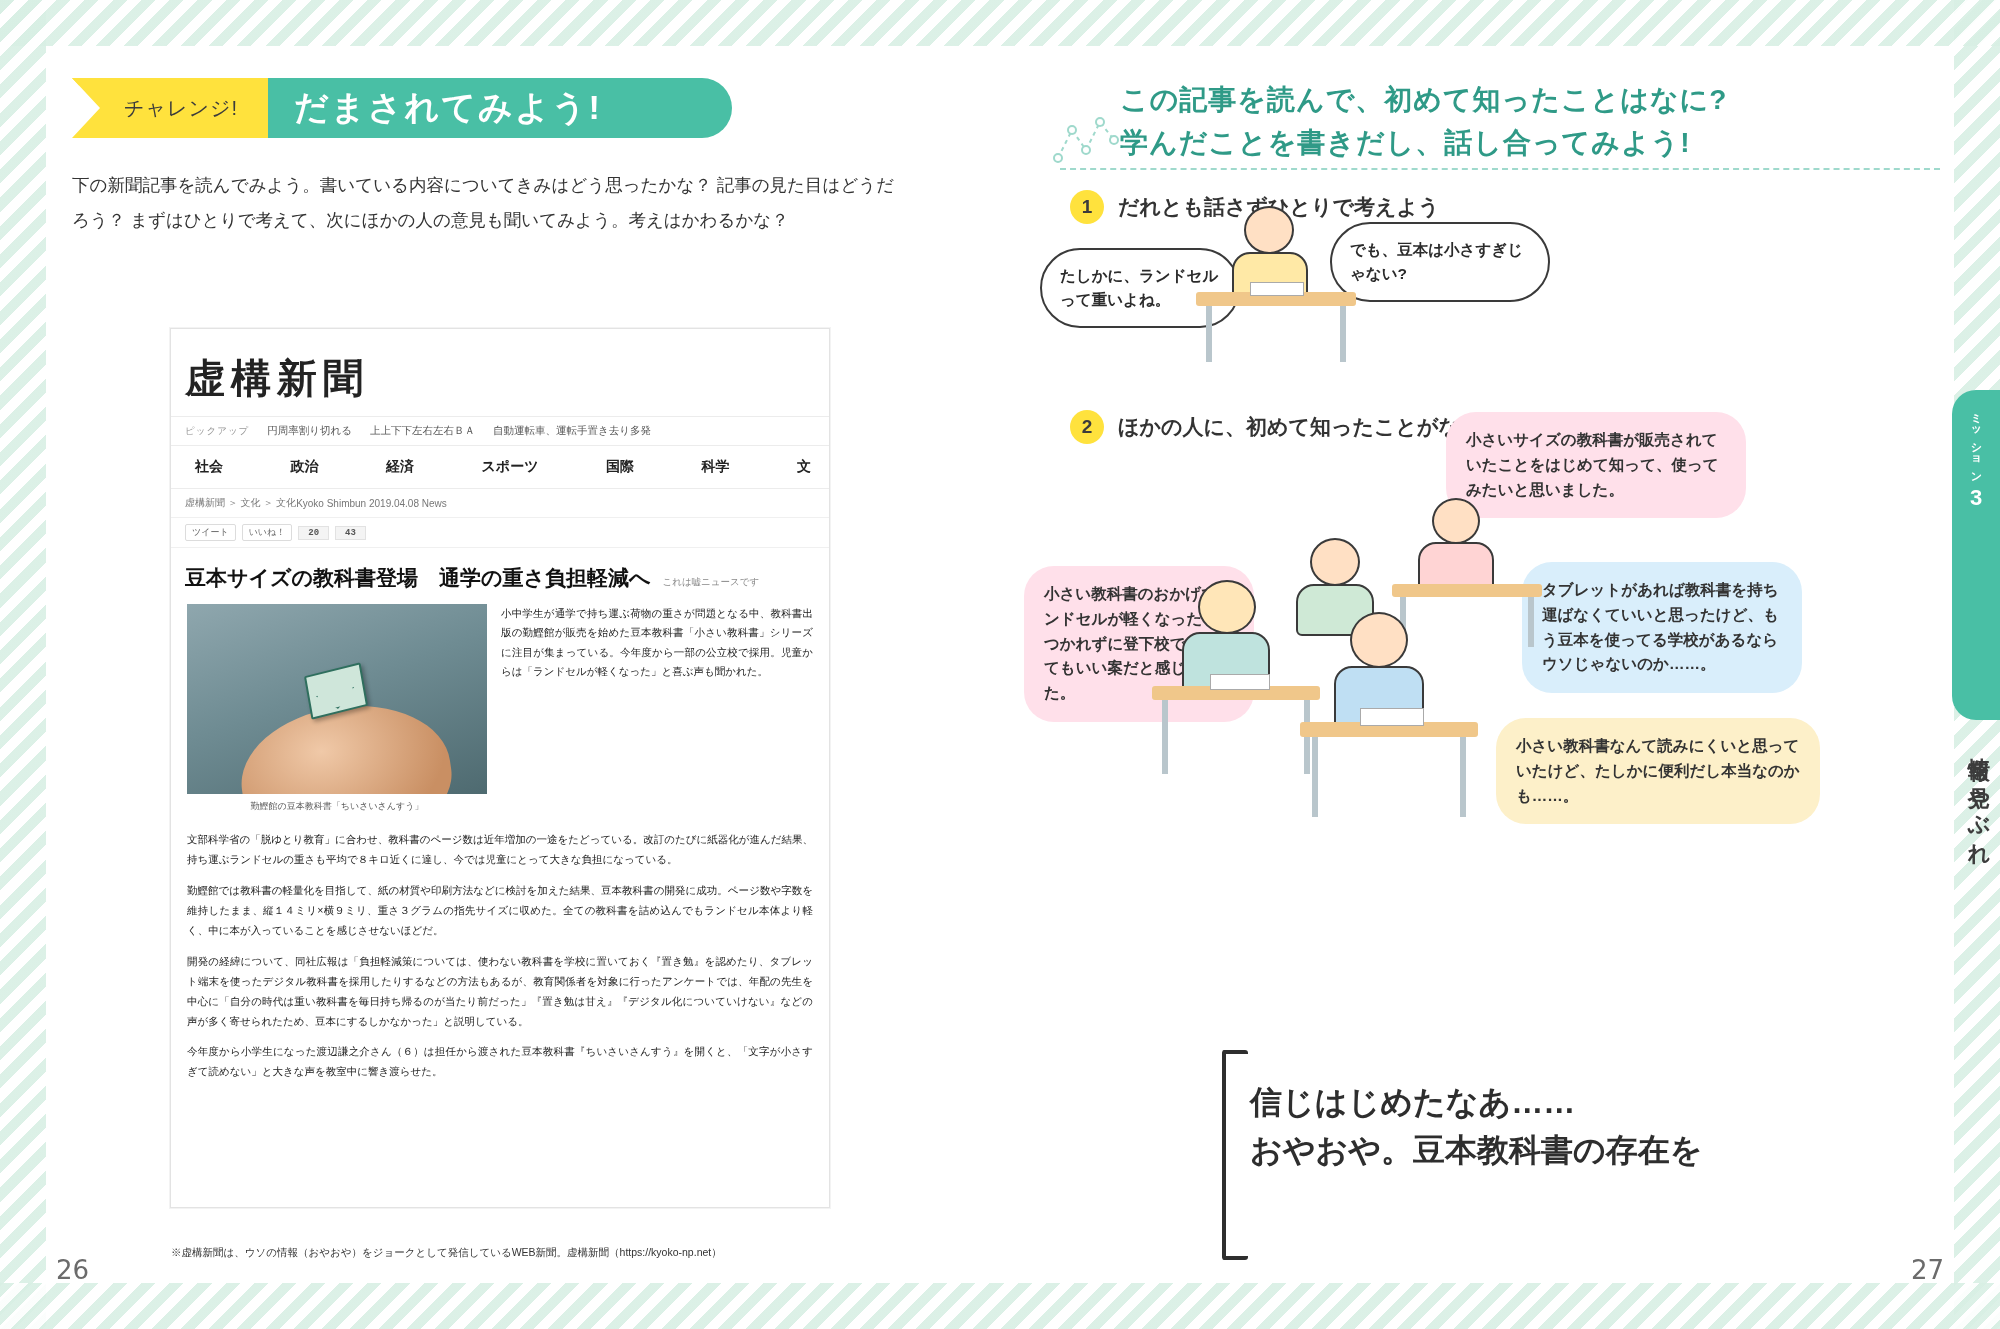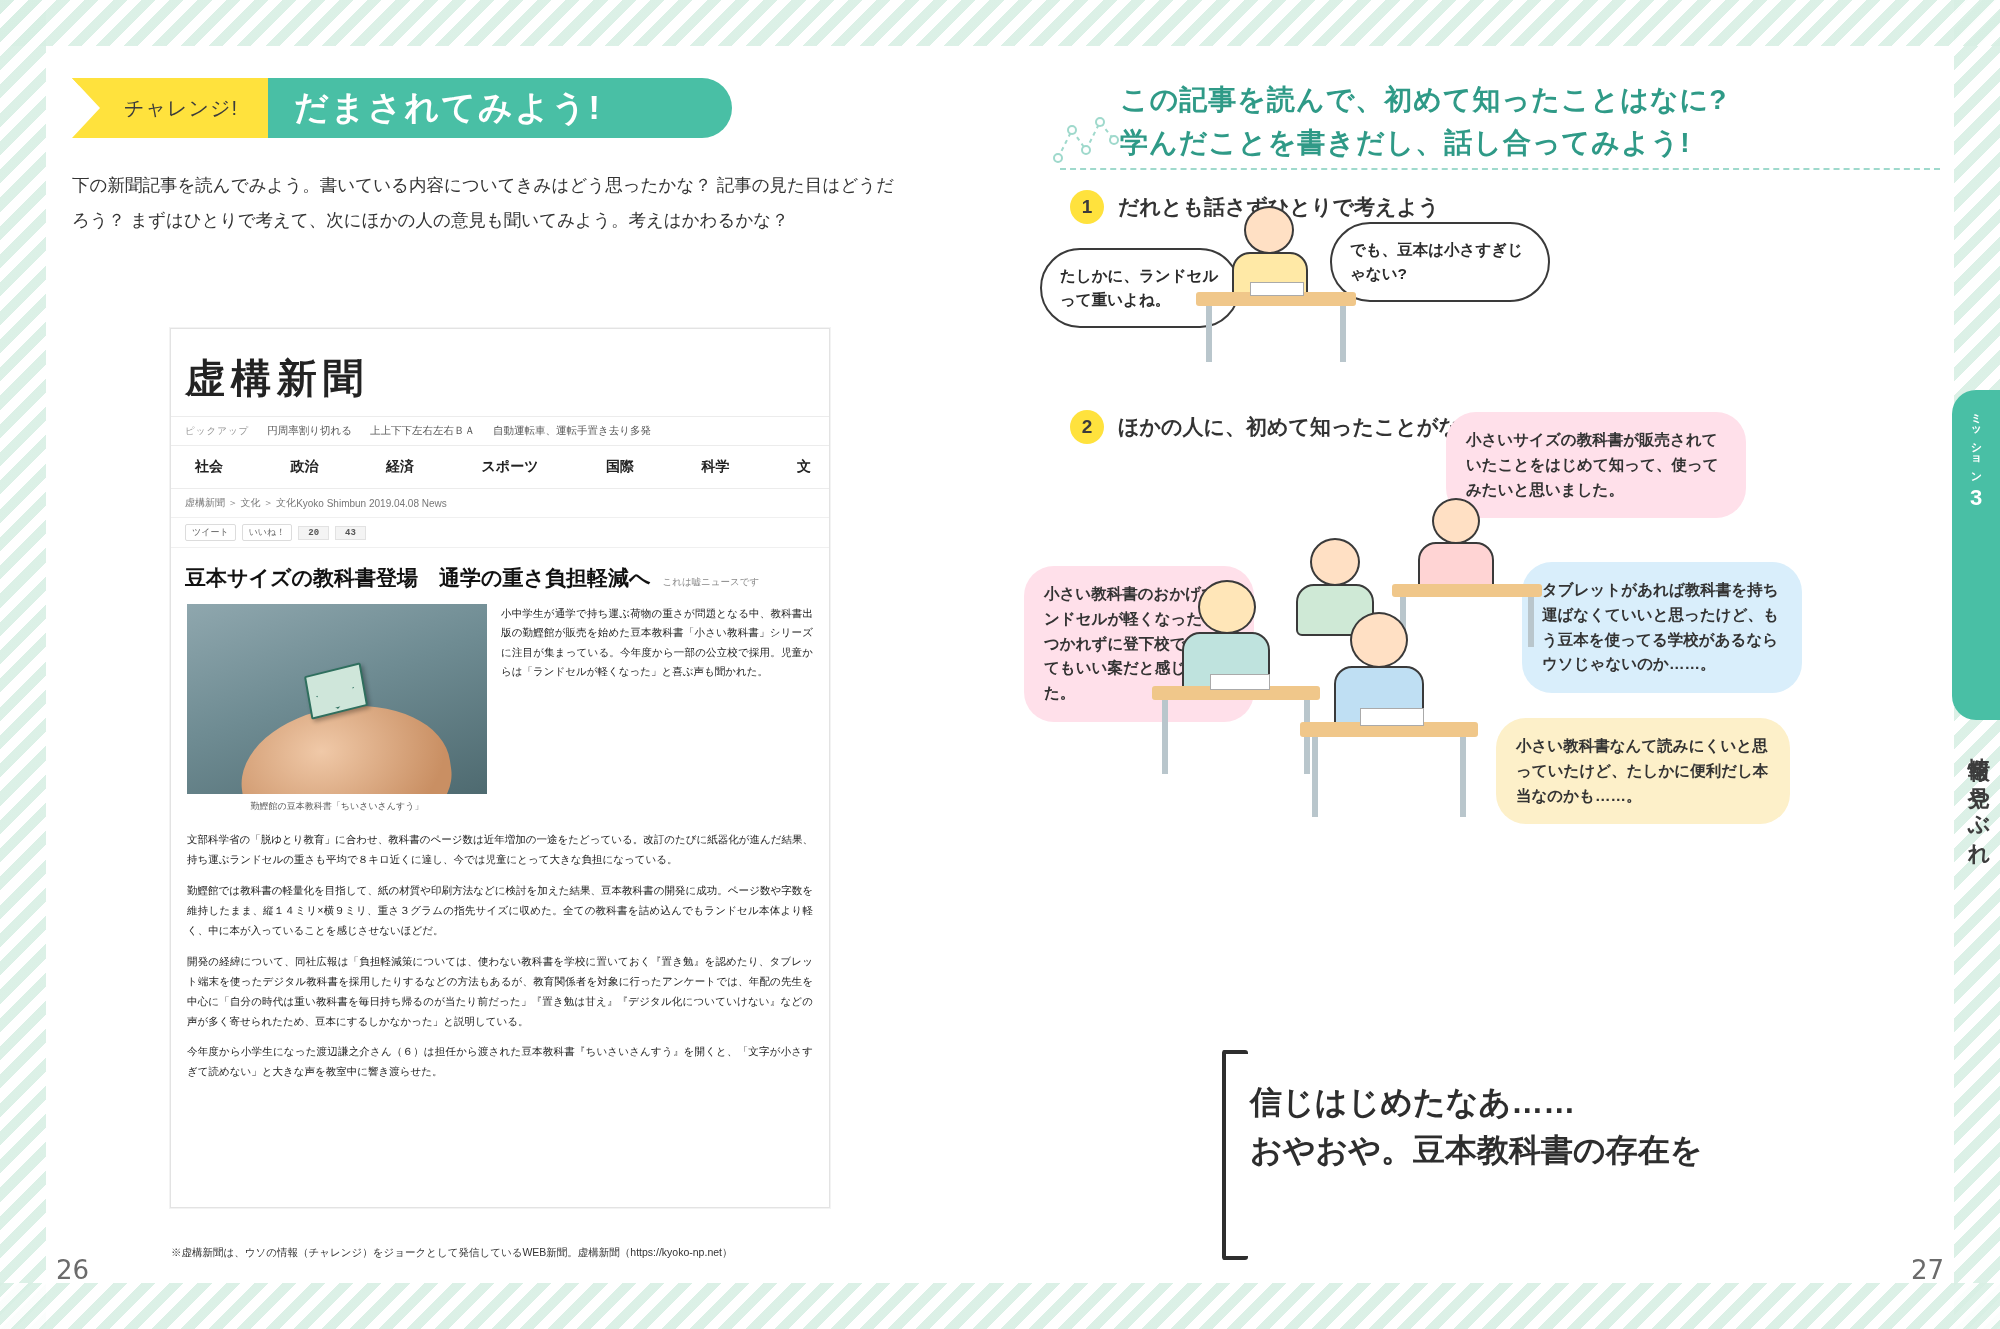--- a/index.html
+++ b/index.html
@@ -310,21 +310,21 @@
             <div class="photo-cap">勤鰹館の豆本教科書「ちいさいさんすう」</div>
           </div>
           <div class="np-col">小中学生が通学で持ち運ぶ荷物の重さが問題となる中、教科書出版の勤鰹館が販売を始めた豆本教科書「小さい教科書」シリーズに注目が集まっている。今年度から一部の公立校で採用。児童からは「ランドセルが軽くなった」と喜ぶ声も聞かれた。</div>
         </div>
         <div class="np-para">文部科学省の「脱ゆとり教育」に合わせ、教科書のページ数は近年増加の一途をたどっている。改訂のたびに紙器化が進んだ結果、持ち運ぶランドセルの重さも平均で８キロ近くに達し、今では児童にとって大きな負担になっている。</div>
         <div class="np-para">勤鰹館では教科書の軽量化を目指して、紙の材質や印刷方法などに検討を加えた結果、豆本教科書の開発に成功。ページ数や字数を維持したまま、縦１４ミリ×横９ミリ、重さ３グラムの指先サイズに収めた。全ての教科書を詰め込んでもランドセル本体より軽く、中に本が入っていることを感じさせないほどだ。</div>
         <div class="np-para">開発の経緯について、同社広報は「負担軽減策については、使わない教科書を学校に置いておく『置き勉』を認めたり、タブレット端末を使ったデジタル教科書を採用したりするなどの方法もあるが、教育関係者を対象に行ったアンケートでは、年配の先生を中心に「自分の時代は重い教科書を毎日持ち帰るのが当たり前だった」『置き勉は甘え』『デジタル化についていけない』などの声が多く寄せられたため、豆本にするしかなかった」と説明している。</div>
         <div class="np-para">今年度から小学生になった渡辺謙之介さん（６）は担任から渡された豆本教科書『ちいさいさんすう』を開くと、「文字が小さすぎて読めない」と大きな声を教室中に響き渡らせた。</div>
       </div>
 
-      <div class="np-foot">※虚構新聞は、ウソの情報（チャレンジ）をジョークとして発信しているWEB新聞。虚構新聞（https://kyoko-np.net）</div>
+      <div class="np-foot">※虚構新聞は、ウソの情報（おやおや）をジョークとして発信しているWEB新聞。虚構新聞（https://kyoko-np.net）</div>
     </div>
 
     <div class="pagenum-left">26</div>
   </div>
 
   <div class="right-page">
 
     <svg class="dots-left" viewBox="0 0 70 70">
       <polyline points="6,58 20,30 34,50 48,22 62,40" fill="none" stroke="#9fd9cc" stroke-width="2" stroke-dasharray="4 4"></polyline>
       <circle cx="6" cy="58" r="4" fill="#fff" stroke="#9fd9cc" stroke-width="2"></circle>
@@ -358,21 +358,21 @@
       <div class="kid-body" style="left:232px; top:252px; width:76px; height:52px; background:#ffe9a6;"></div>
       <div class="desk" style="left:196px; top:292px; width:160px; height:14px;"></div>
       <div class="desk-leg" style="left:206px; top:306px; height:56px;"></div>
       <div class="desk-leg" style="left:340px; top:306px; height:56px;"></div>
       <div class="paper" style="left:250px; top:282px; width:54px; height:14px;"></div>
     </div>
 
     <div class="bub-pink" style="left:24px; top:566px; width:230px;">小さい教科書のおかげでランドセルが軽くなったら、つかれずに登下校できてとてもいい案だと感じました。</div>
     <div class="bub-pink" style="left:446px; top:412px; width:300px;">小さいサイズの教科書が販売されていたことをはじめて知って、使ってみたいと思いました。</div>
     <div class="bub-blue" style="left:522px; top:562px; width:280px;">タブレットがあれば教科書を持ち運ばなくていいと思ったけど、もう豆本を使ってる学校があるならウソじゃないのか……。</div>
-    <div class="bub-yellow" style="left:496px; top:718px; width:294px;">小さい教科書なんて読みにくいと思っていたけど、たしかに便利だし本当なのかも……。</div>
+    <div class="bub-yellow" style="left:496px; top:718px; width:324px;">小さい教科書なんて読みにくいと思っていたけど、たしかに便利だし本当なのかも……。</div>
 
     <div>
 
       <div class="kid-head" style="left:432px; top:498px; width:48px; height:46px;"></div>
       <div class="kid-body" style="left:418px; top:542px; width:76px; height:48px; background:#ffd4d4;"></div>
       <div class="desk" style="left:392px; top:584px; width:150px; height:13px;"></div>
       <div class="desk-leg" style="left:400px; top:597px; height:50px;"></div>
       <div class="desk-leg" style="left:528px; top:597px; height:50px;"></div>
 
       <div class="kid-head" style="left:310px; top:538px; width:50px; height:48px;"></div>

